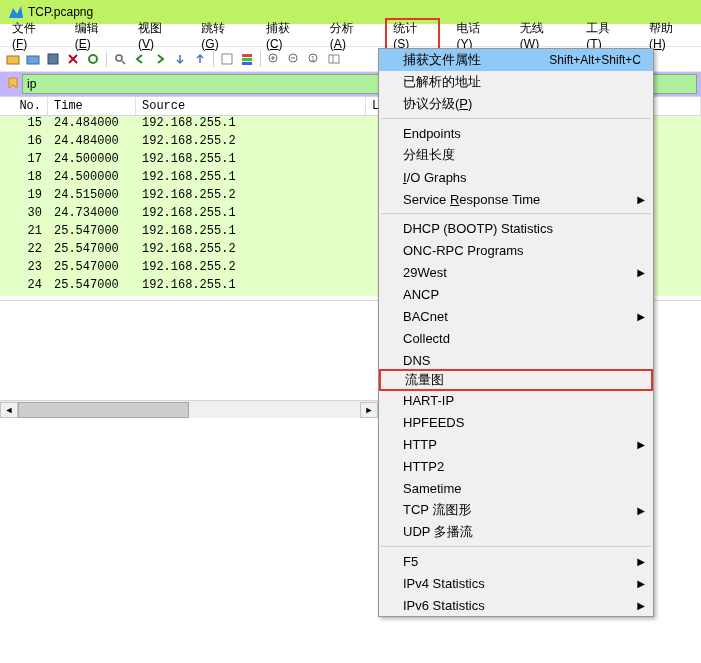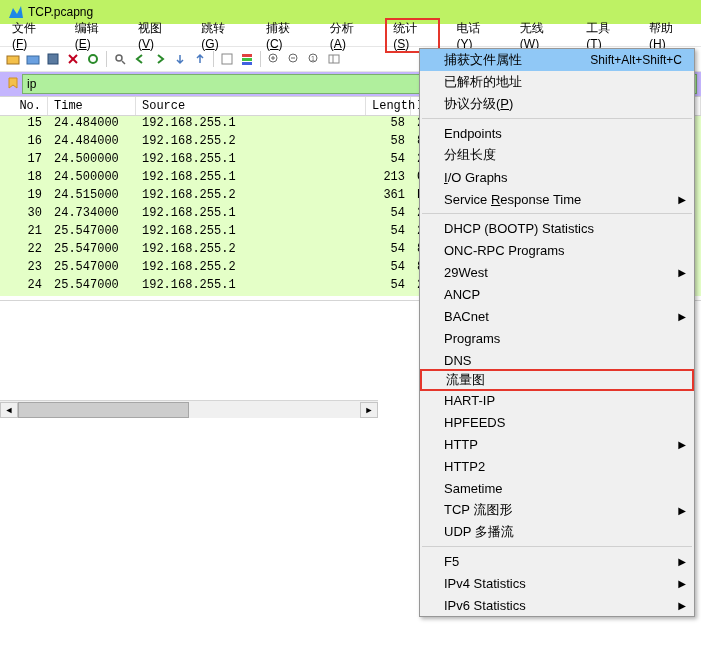--- a/index.html
+++ b/index.html
@@ -20,21 +20,21 @@
   .table-header { height: 20px; background: #fff; border-top: 1px solid #d5d5d5; border-bottom: 1px solid #d5d5d5; display: flex; font-family: "Courier New", monospace; font-size: 12px; }
   .th { padding: 2px 6px; border-right: 1px solid #e0e0e0; text-align: left; }
   .col-no { width: 48px; text-align: right; }
   .col-time { width: 88px; }
   .col-source { width: 230px; }
   .col-length { width: 45px; text-align: right; }
   .col-info { flex: 1; }
   .table-body { font-family: "Courier New", monospace; font-size: 12px; }
   .row { height: 18px; display: flex; align-items: flex-start; background: #e4ffc7; }
   .td { padding: 0 6px; white-space: nowrap; overflow: hidden; }
-  .dropdown { position: absolute; background: #f0f0f0; border: 1px solid #979797; box-shadow: 2px 2px 4px rgba(0,0,0,0.3); margin-left: 41px; }
+  .dropdown { position: absolute; background: #f0f0f0; border: 1px solid #979797; box-shadow: 2px 2px 4px rgba(0,0,0,0.3); }
   .dd-item { height: 22px; display: flex; align-items: center; padding: 0 28px 0 24px; font-size: 13px; cursor: default; position: relative; }
   .dd-item.selected { background: #90c8f6; }
   .dd-item .shortcut { position: absolute; right: 12px; font-size: 12px; }
   .dd-item .submenu-arrow { position: absolute; right: 8px; font-size: 10px; }
   .dd-sep { height: 1px; background: #d0d0d0; margin: 3px 2px; }
   .dd-highlighted { border: 2px solid #e5362b; margin: -2px 0; }
   .blank-area { position: absolute; left: 0; right: 0; background: #fff; border-top: 1px solid #d5d5d5; }
   .scrollbar-h { position: absolute; bottom: 0; left: 0; height: 18px; background: #f0f0f0; border-top: 1px solid #d5d5d5; display: flex; align-items: center; }
   .sb-btn { width: 18px; height: 16px; background: #f0f0f0; border: 1px solid #c5c5c5; display: inline-flex; align-items: center; justify-content: center; font-size: 9px; }
   .sb-track { flex: 1; height: 16px; background: #f0f0f0; position: relative; }
@@ -298,21 +298,21 @@
       <span class="submenu-arrow">▶</span>
     </div>
     <div class="dd-item">
       <span>ANCP</span>
     </div>
     <div class="dd-item">
       <span>BACnet</span>
       <span class="submenu-arrow">▶</span>
     </div>
     <div class="dd-item">
-      <span>Programs</span>
+      <span>Collectd</span>
     </div>
     <div class="dd-item">
       <span>DNS</span>
     </div>
     <div class="dd-item dd-highlighted">
       <span>流量图</span>
     </div>
     <div class="dd-item">
       <span>HART-IP</span>
     </div>

